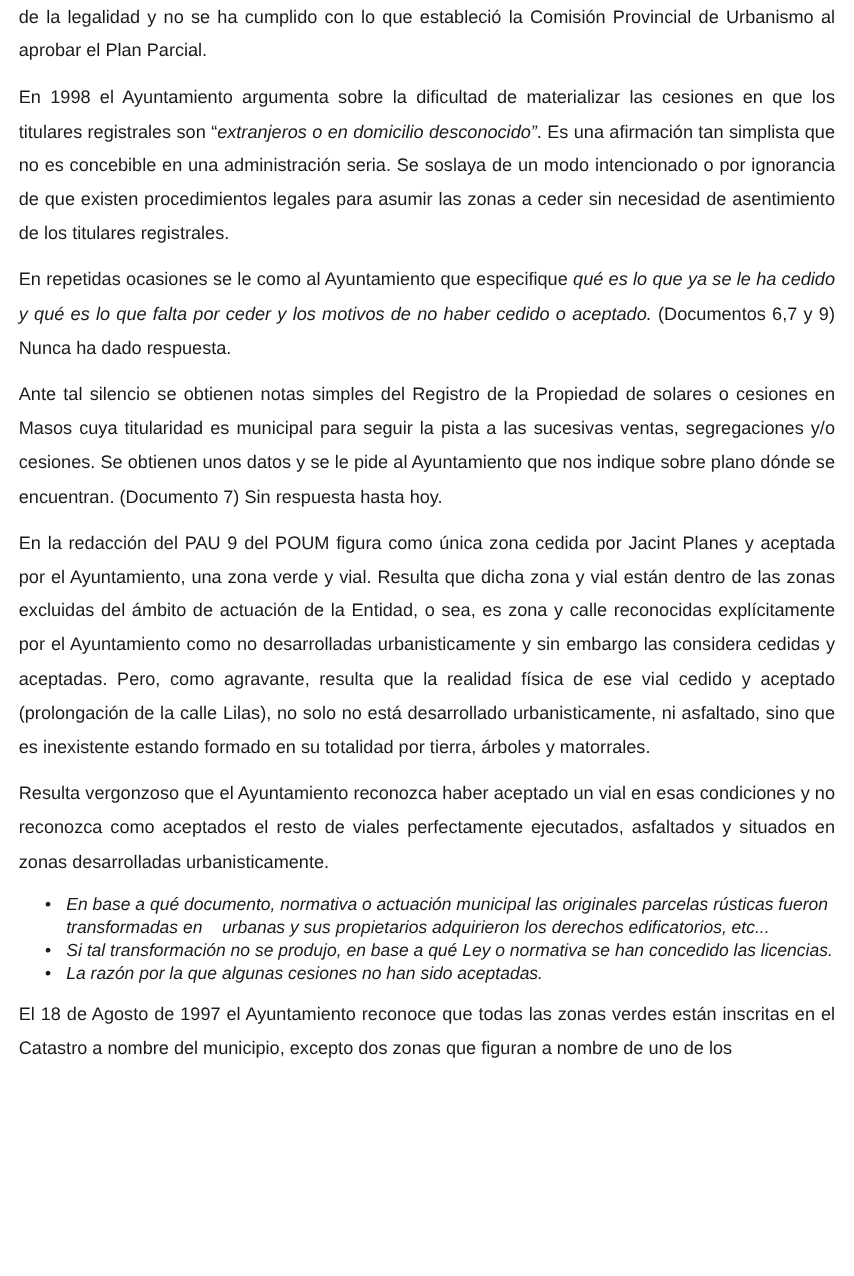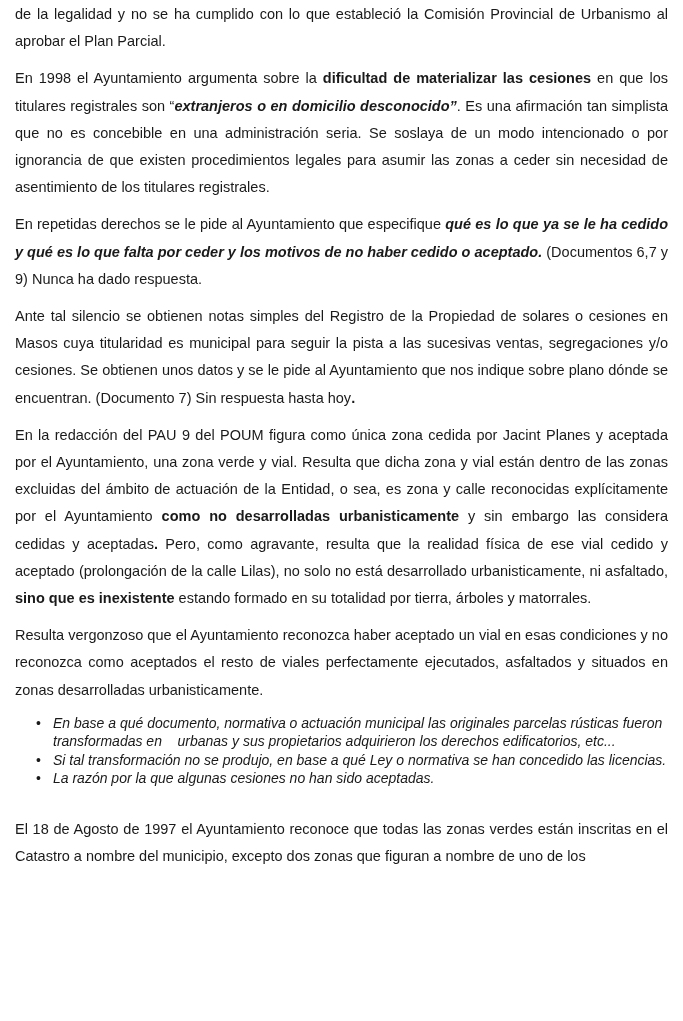--- a/index.html
+++ b/index.html
@@ -23,24 +23,24 @@
     overflow: hidden;
   }
   .para {
     margin: 0 0 10px 0;
     font-size: 14.5px;
     line-height: 27.2px;
     text-align: justify;
     text-justify: inter-word;
   }
   .run { }
-  .b { font-weight: bold; }
+  .b { font-weight: normal; }
   .i { font-style: italic; }
   ul.bullets {
-    margin: 2px 0 28px 0;
+    margin: 2px 0 11px 0;
     padding: 0 0 0 38px;
     list-style: none;
     font-style: italic;
     font-size: 14px;
     line-height: 18.5px;
     text-align: left;
   }
   ul.bullets li {
     position: relative;
     white-space: pre-wrap;
@@ -52,21 +52,21 @@
     top: 0;
     font-style: normal;
   }
 </style>
 </head>
 <body>
 
 <div class="page">
     <p class="para"><span class="run">de la legalidad y no se ha cumplido con lo que estableció la Comisión Provincial de Urbanismo al aprobar el Plan Parcial.</span></p>
     <p class="para"><span class="run">En 1998 el Ayuntamiento argumenta sobre la </span><span class="run b">dificultad de materializar las cesiones</span><span class="run"> en que los titulares registrales son “</span><span class="run b i">extranjeros o en domicilio desconocido”</span><span class="run">. Es una afirmación tan simplista que no es concebible en una administración seria. Se soslaya de un modo intencionado o por ignorancia de que existen procedimientos legales para asumir las zonas a ceder sin necesidad de asentimiento de los titulares registrales.</span></p>
-    <p class="para"><span class="run">En repetidas derechos se le pide al Ayuntamiento que especifique </span><span class="run b i">qué es lo que ya se le ha cedido y qué es lo que falta por ceder y los motivos de no haber cedido o aceptado.</span><span class="run"> (Documentos 6,7 y 9) Nunca ha dado respuesta.</span></p>
+    <p class="para"><span class="run">En repetidas ocasiones se le como al Ayuntamiento que especifique </span><span class="run b i">qué es lo que ya se le ha cedido y qué es lo que falta por ceder y los motivos de no haber cedido o aceptado.</span><span class="run"> (Documentos 6,7 y 9) Nunca ha dado respuesta.</span></p>
     <p class="para"><span class="run">Ante tal silencio se obtienen notas simples del Registro de la Propiedad de solares o cesiones en Masos cuya titularidad es municipal para seguir la pista a las sucesivas ventas, segregaciones y/o cesiones. Se obtienen unos datos y se le pide al Ayuntamiento que nos indique sobre plano dónde se encuentran. (Documento 7) Sin respuesta hasta hoy</span><span class="run b">.</span></p>
     <p class="para"><span class="run">En la redacción del PAU 9 del POUM figura como única zona cedida por Jacint Planes y aceptada por el Ayuntamiento, una zona verde y vial. Resulta que dicha zona y vial están dentro de las zonas excluidas del ámbito de actuación de la Entidad, o sea, es zona y calle reconocidas explícitamente por el Ayuntamiento </span><span class="run b">como no desarrolladas urbanisticamente</span><span class="run"> y sin embargo las considera cedidas y aceptadas</span><span class="run b">.</span><span class="run"> Pero, como agravante, resulta que la realidad física de ese vial cedido y aceptado (prolongación de la calle Lilas), no solo no está desarrollado urbanisticamente, ni asfaltado, </span><span class="run b">sino que es inexistente</span><span class="run"> estando formado en su totalidad por tierra, árboles y matorrales.</span></p>
     <p class="para"><span class="run">Resulta vergonzoso que el Ayuntamiento reconozca haber aceptado un vial en esas condiciones y no reconozca como aceptados el resto de viales perfectamente ejecutados, asfaltados y situados en zonas desarrolladas urbanisticamente.</span></p>
     <ul class="bullets">
       <li>En base a qué documento, normativa o actuación municipal las originales parcelas rústicas fueron transformadas en    urbanas y sus propietarios adquirieron los derechos edificatorios, etc...</li>
       <li>Si tal transformación no se produjo, en base a qué Ley o normativa se han concedido las licencias.</li>
       <li>La razón por la que algunas cesiones no han sido aceptadas.</li>
     </ul>
     <p class="para"><span class="run">El 18 de Agosto de 1997 el Ayuntamiento reconoce que todas las zonas verdes están inscritas en el Catastro a nombre del municipio, excepto dos zonas que figuran a nombre de uno de los</span></p>
   </div>

